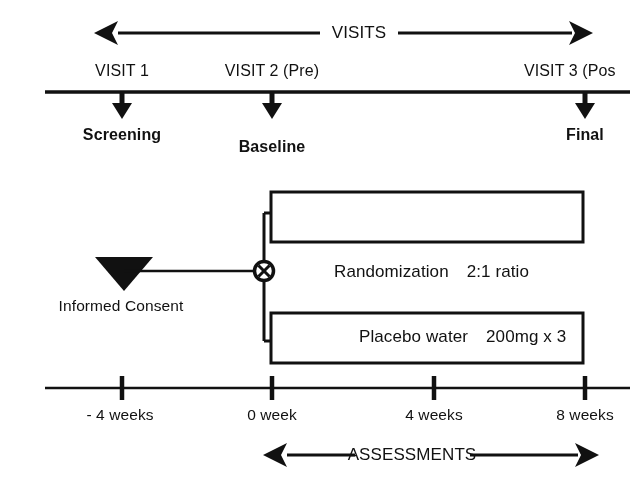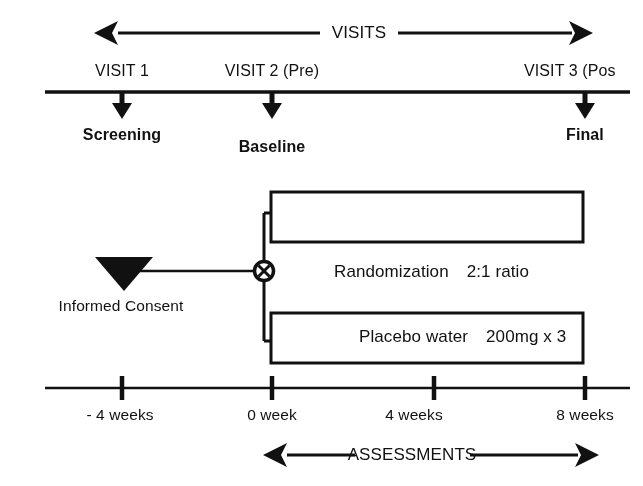--- a/index.html
+++ b/index.html
@@ -136,18 +136,18 @@
   <div class="lbl t-rand" style="left:334px; top:262px;">
     <span class="arm-text">Randomization</span><span class="arm-gap"></span><span class="arm-text">2:1 ratio</span>
   </div>
 
   <div class="lbl t-box" style="left:319px; top:327px;margin-left:40px;">
     <span class="arm-text">Placebo water</span><span class="arm-gap"></span><span class="arm-text">200mg x 3</span>
   </div>
 
   <div class="lbl lbl-center t-week" style="left:120px; top:406px;">- 4 weeks</div>
   <div class="lbl lbl-center t-week" style="left:272px; top:406px;">0 week</div>
-  <div class="lbl lbl-center t-week" style="left:414px; top:406px;">4 weeks</div>
+  <div class="lbl lbl-center t-week" style="left:434px; top:406px;">4 weeks</div>
   <div class="lbl lbl-center t-week" style="left:585px; top:406px;">8 weeks</div>
 
   <div class="lbl lbl-center t-assess" style="left:412px; top:445px;">ASSESSMENTS</div>
 
 </div>
 
 </body></html>

